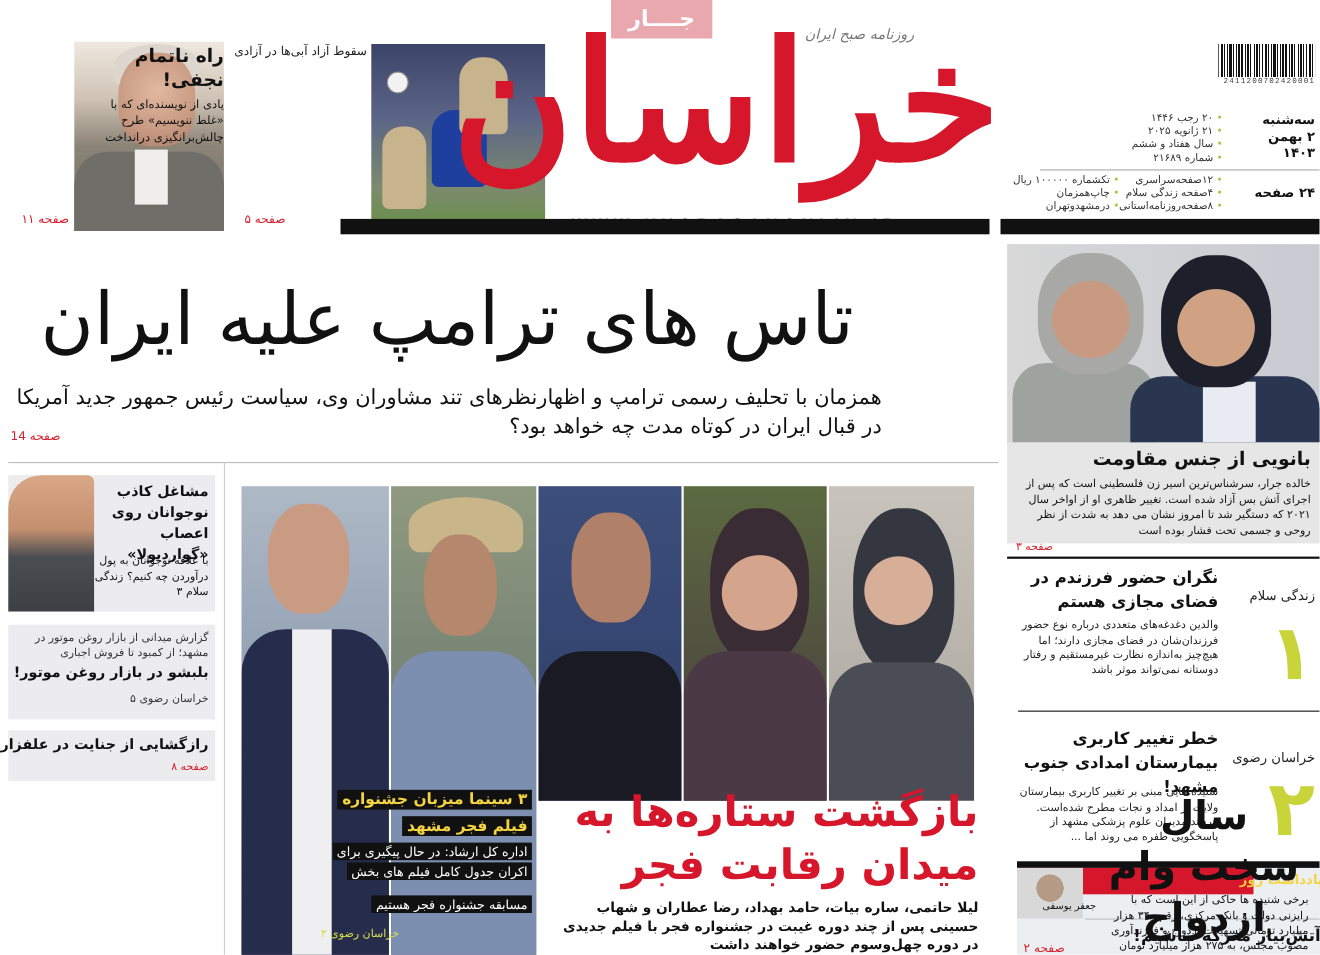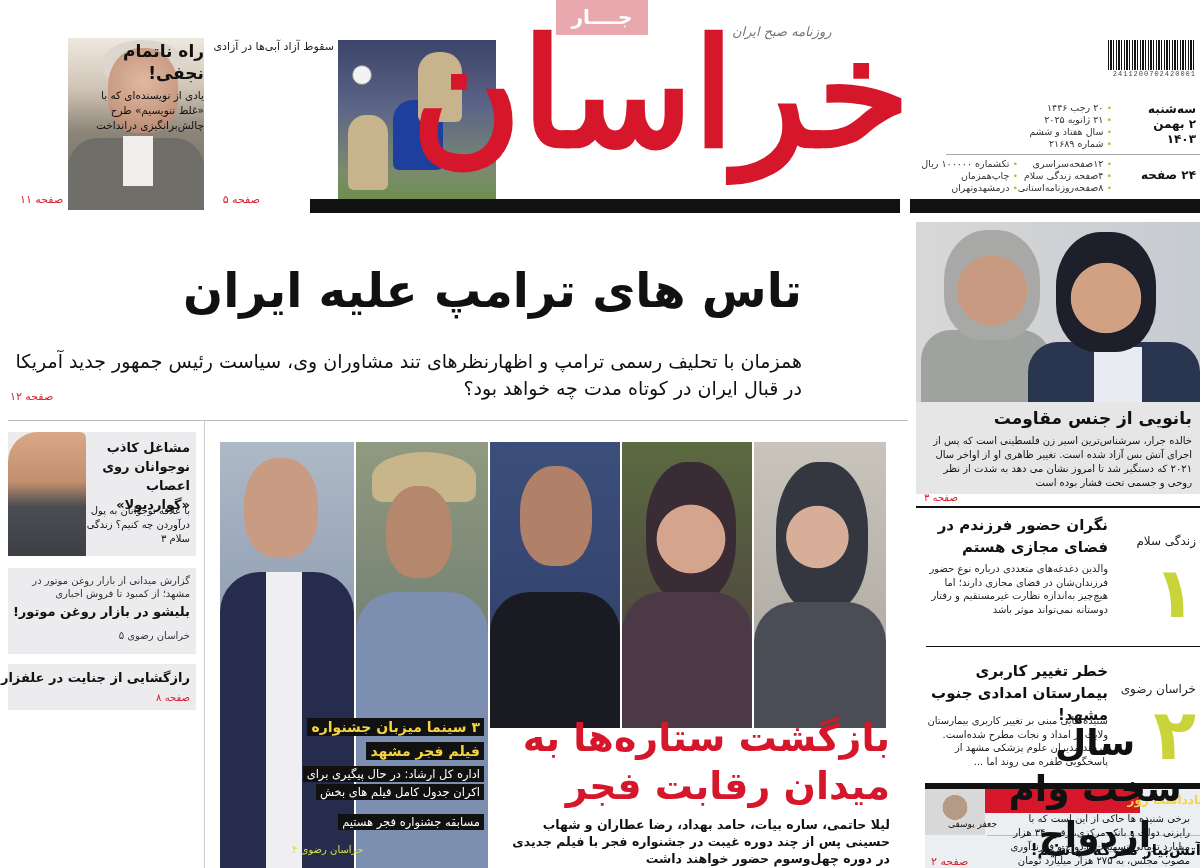--- a/index.html
+++ b/index.html
@@ -42,21 +42,21 @@
   .barcode-num { right: 4px; top: 40px; font-size: 7px; letter-spacing: 1px; direction: ltr; color: #444; font-family: "Liberation Mono", monospace; }
   .day { right: 4px; top: 72px; width: 60px; font-size: 12px; font-weight: bold; line-height: 15px; text-align: right; }
   .dates { right: 88px; top: 72px; font-size: 9.5px; line-height: 12px; text-align: right; color: #333; }
   .dates span::before, .pages-info span::before, .price span::before { content: "•"; color: #a8c83a; margin-left: 3px; }
   .info-hr { right: 0; top: 124px; width: 254px; height: 1px; background: #aaa; }
   .pagecount { right: 4px; top: 138px; font-size: 12px; font-weight: bold; }
   .pages-info { right: 88px; top: 128px; font-size: 9.5px; line-height: 12px; text-align: right; color: #333; }
   .price { right: 182px; top: 128px; font-size: 9.5px; line-height: 12px; text-align: right; color: #333; }
 
   
-  .headline { right: 398px; top: 248px; width: 790px; font-size: 47px; font-weight: bold; line-height: 86px; text-align: right; letter-spacing: -2px; }
+  .headline { right: 398px; top: 248px; width: 790px; font-size: 66px; font-weight: normal; line-height: 86px; text-align: center; letter-spacing: -2px; }
   .subhead { right: 398px; top: 348px; width: 800px; font-size: 19px; line-height: 27px; text-align: right; }
   .head-page { left: 10px; top: 390px; font-size: 11px; }
   .head-hr { left: 8px; top: 420px; width: 900px; height: 1px; background: #bbb; }
 
   
   .feat-top-bar { left: 910px; top: 199px; width: 290px; height: 14px; background: #111; }
   .feat-box { left: 916px; top: 222px; width: 284px; height: 272px; background: #e6e6e7; }
   .feat-img { left: 0; top: 0; width: 284px; height: 180px; background: linear-gradient(90deg,#d8d8d8 0%,#cfd1d4 50%,#c7cbd2 100%); }
   .feat-img .w1 { position:absolute; left:28px; top:8px; width:96px; height:110px; border-radius:45% 45% 40% 40%; background: radial-gradient(circle at 50% 55%,#c89a82 0 45%,#a8a9a6 46% 100%); }
   .feat-img .w1b { position:absolute; left:5px; top:108px; width:130px; height:72px; background:#9fa3a0; border-radius:30px 30px 0 0; }
@@ -176,21 +176,21 @@
   </div>
   <div class="abs price">
     <div><span>تکشماره ۱۰۰۰۰۰ ریال</span></div>
     <div><span>چاپ‌همزمان</span></div>
     <div><span>درمشهدوتهران</span></div>
   </div>
 </div>
 
 <div class="abs headline">تاس های ترامپ علیه ایران</div>
 <div class="abs subhead">همزمان با تحلیف رسمی ترامپ و اظهارنظرهای تند مشاوران وی، سیاست رئیس جمهور جدید آمریکا در قبال ایران در کوتاه مدت چه خواهد بود؟</div>
-<div class="abs head-page red">صفحه ۱۲</div>
+<div class="abs head-page red">صفحه 14</div>
 <div class="abs head-hr"></div>
 
 <div class="abs feat-top-bar"></div>
 <div class="abs feat-box">
   <div class="abs feat-img">
     <div class="w1b"></div>
       <div class="w1"></div>
       <div class="w2b"></div>
       <div class="w2c"></div>
       <div class="w2"></div>

